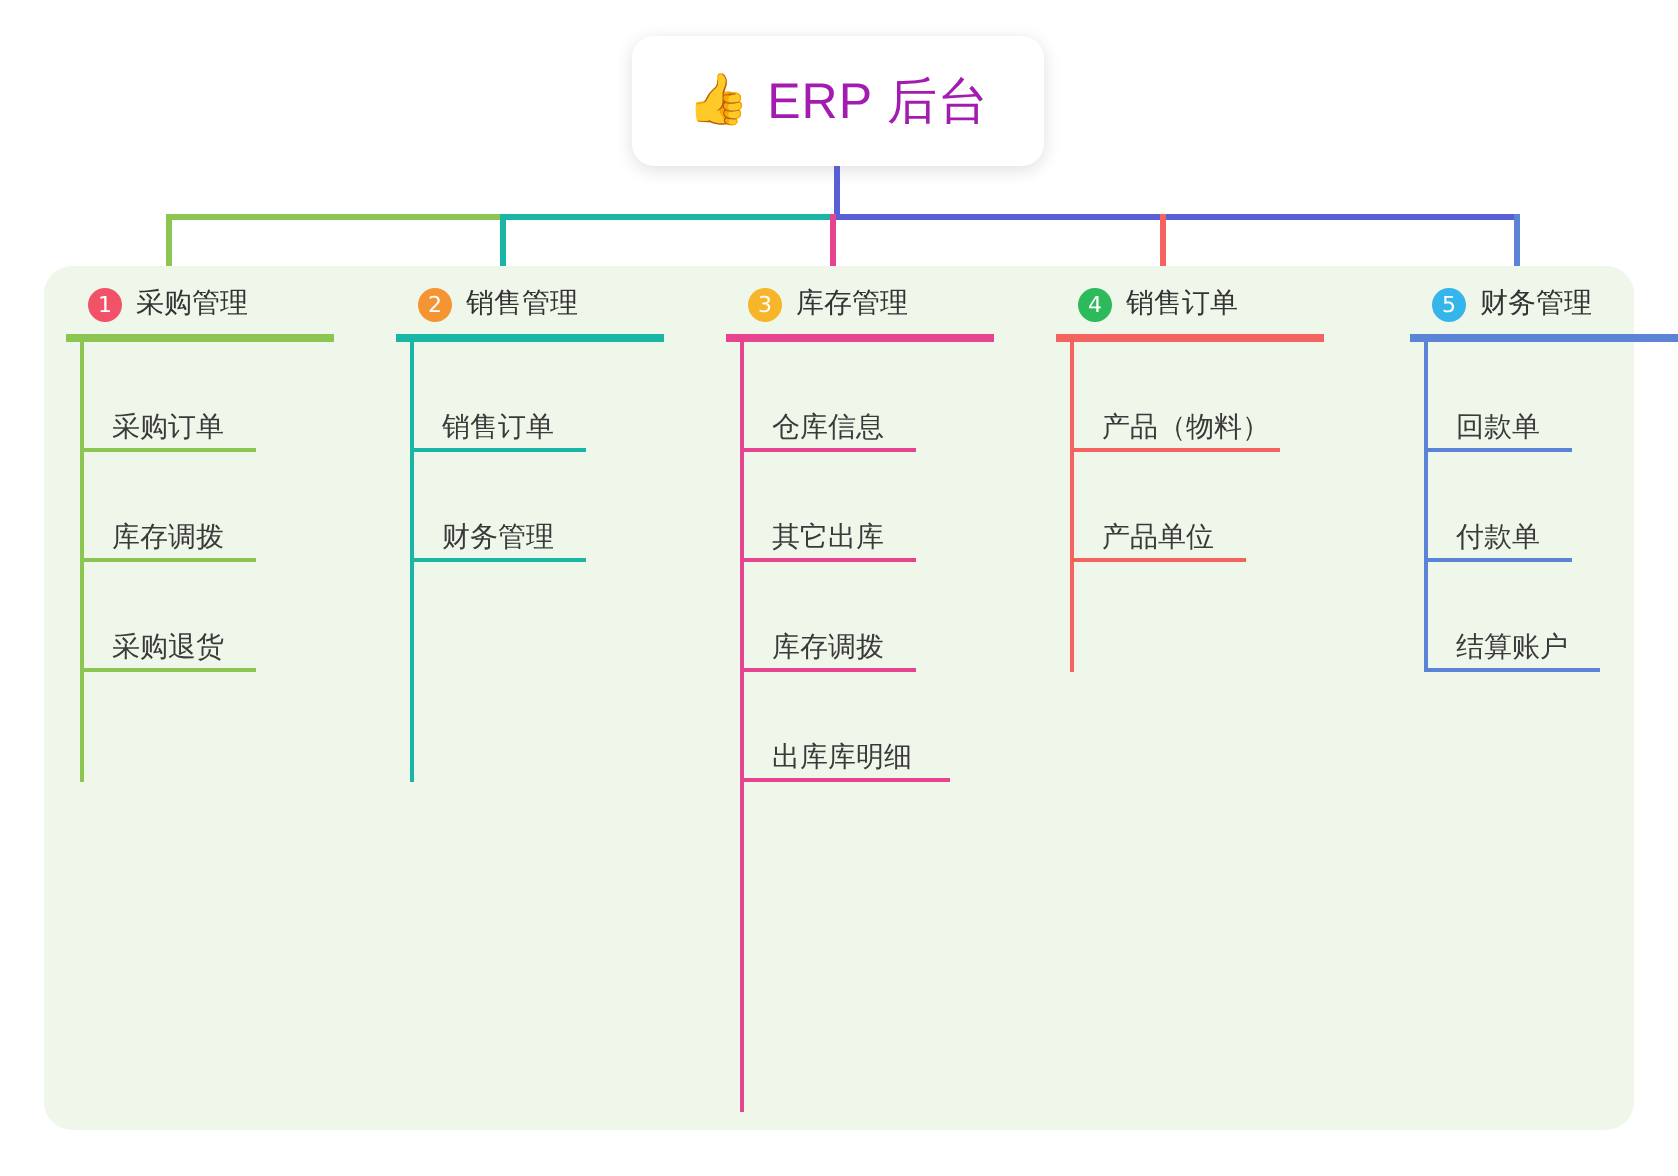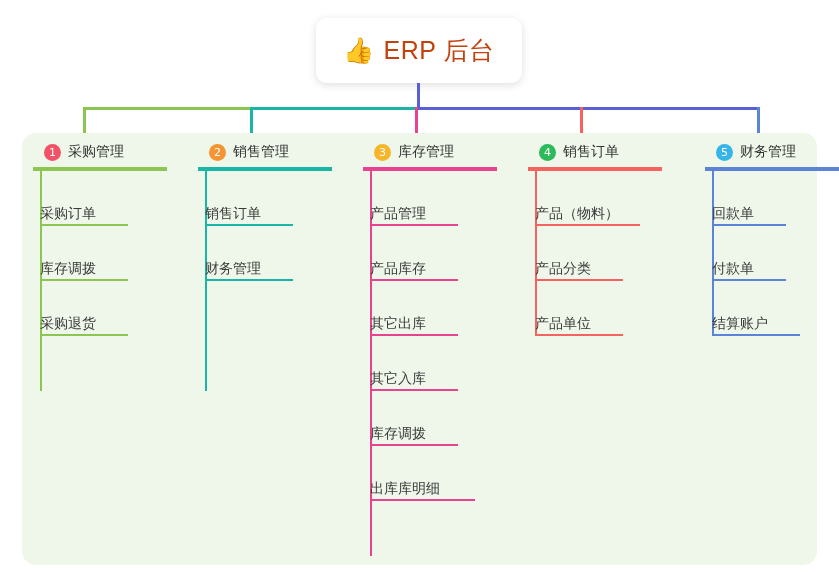--- a/index.html
+++ b/index.html
@@ -35,21 +35,21 @@
     gap: 9px;
     box-sizing: border-box;
   }
   #root-icon {
     font-size: 25px;
     line-height: 1;
     display: inline-block;
   }
   #root-title {
     font-size: 25px;
-    color: #c2410c;
+    color: #a21caf;
     letter-spacing: 0.5px;
     white-space: nowrap;
   }
 
   
   .vline, .hseg {
     position: absolute;
   }
   .vline { width: 3px; }
   .hseg  { height: 3px; }
@@ -114,20 +114,21 @@
     left: 7px;
     top: 0;
     width: 2px;
   }
   .leaf {
     position: relative;
     height: 55px;
     box-sizing: border-box;
     display: flex;
     align-items: flex-end;
+    padding-left: 16px;
     padding-bottom: 4px;
   }
   .leaf-label {
     font-size: 14px;
     color: #3a3a3a;
     white-space: nowrap;
     line-height: 18px;
   }
   .leaf-rule {
     position: absolute;
@@ -201,33 +202,25 @@
       </div>
       <div class="column" style="left: 341px; width: 144px;">
         <div class="col-head" style="width: 134px;">
           <span class="badge" style="background: rgb(247, 181, 41);">3</span>
           <span class="col-title">库存管理</span>
           <div class="head-rule" style="background: rgb(232, 67, 143);"></div>
         </div>
         <div class="col-body">
           <div class="spine" style="background: rgb(232, 67, 143); height: 385px;"></div>
           <div class="leaf">
-            <span class="leaf-label">产品管理</span>
+            <span class="leaf-label">仓库信息</span>
             <div class="leaf-rule" style="background: rgb(232, 67, 143); width: 88px;"></div>
           </div>
           <div class="leaf">
-            <span class="leaf-label">产品库存</span>
-            <div class="leaf-rule" style="background: rgb(232, 67, 143); width: 88px;"></div>
-          </div>
-          <div class="leaf">
             <span class="leaf-label">其它出库</span>
-            <div class="leaf-rule" style="background: rgb(232, 67, 143); width: 88px;"></div>
-          </div>
-          <div class="leaf">
-            <span class="leaf-label">其它入库</span>
             <div class="leaf-rule" style="background: rgb(232, 67, 143); width: 88px;"></div>
           </div>
           <div class="leaf">
             <span class="leaf-label">库存调拨</span>
             <div class="leaf-rule" style="background: rgb(232, 67, 143); width: 88px;"></div>
           </div>
           <div class="leaf">
             <span class="leaf-label">出库库明细</span>
             <div class="leaf-rule" style="background: rgb(232, 67, 143); width: 105px;"></div>
           </div>
@@ -239,24 +232,20 @@
           <span class="col-title">销售订单</span>
           <div class="head-rule" style="background: rgb(244, 99, 95);"></div>
         </div>
         <div class="col-body">
           <div class="spine" style="background: rgb(244, 99, 95); height: 165px;"></div>
           <div class="leaf">
             <span class="leaf-label">产品（物料）</span>
             <div class="leaf-rule" style="background: rgb(244, 99, 95); width: 105px;"></div>
           </div>
           <div class="leaf">
-            <span class="leaf-label">产品分类</span>
-            <div class="leaf-rule" style="background: rgb(244, 99, 95); width: 88px;"></div>
-          </div>
-          <div class="leaf">
             <span class="leaf-label">产品单位</span>
             <div class="leaf-rule" style="background: rgb(244, 99, 95); width: 88px;"></div>
           </div>
         </div>
       </div>
       <div class="column" style="left: 683px; width: 144px;">
         <div class="col-head" style="width: 134px;">
           <span class="badge" style="background: rgb(54, 181, 234);">5</span>
           <span class="col-title">财务管理</span>
           <div class="head-rule" style="background: rgb(91, 131, 214);"></div>

